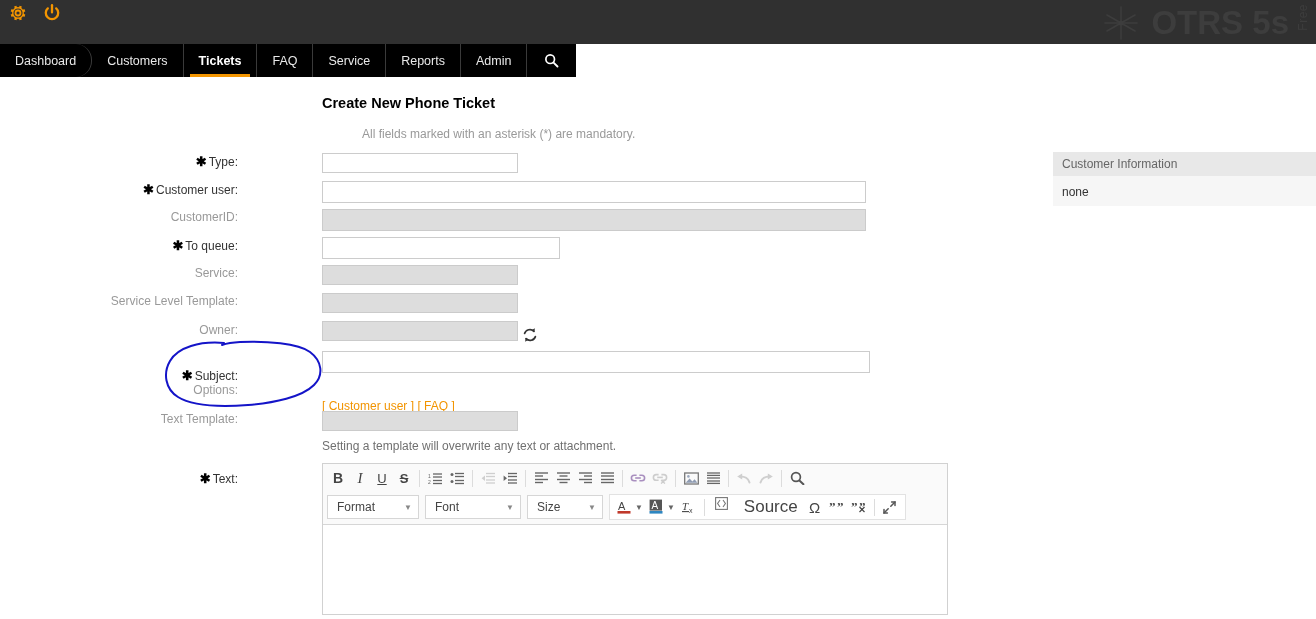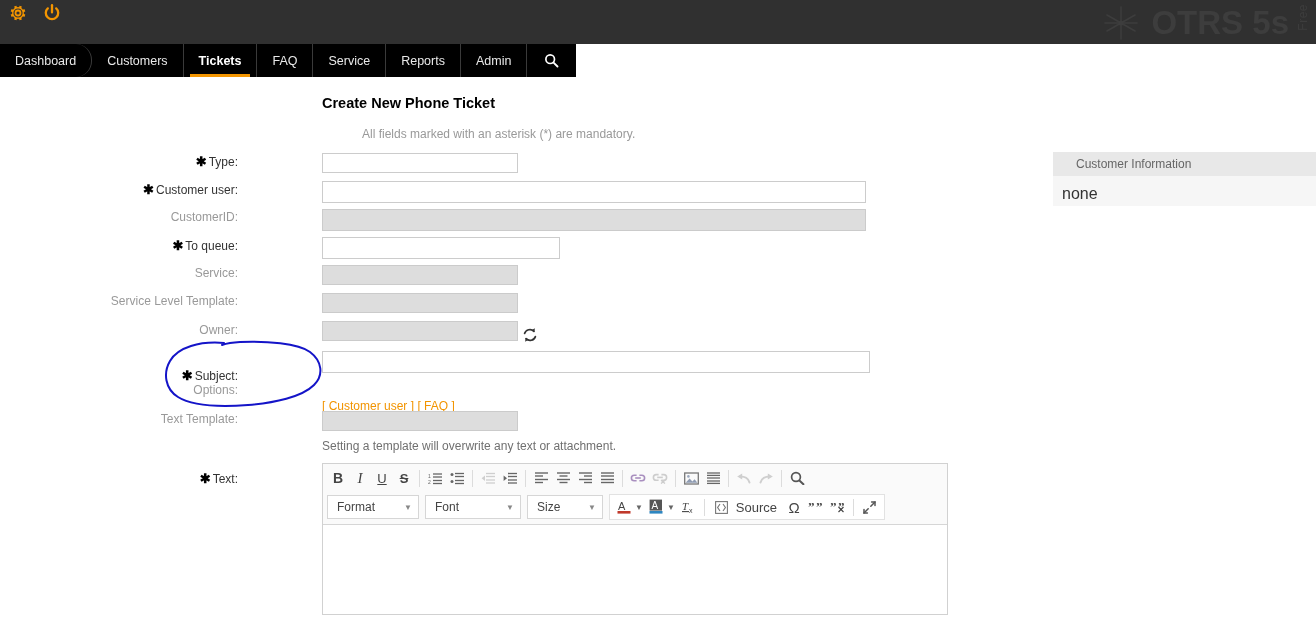--- a/index.html
+++ b/index.html
@@ -250,27 +250,27 @@
   .tb-group {
     display: flex;
     align-items: center;
     height: 26px;
     border: 1px solid #e2e2e2;
     background: #ffffff;
     padding: 0 4px;
   }
   .tb-btn-wide {
     display: flex;
-    align-items: center;
-    gap: 8px;
+    align-items: flex-start;
+    gap: 16px;
     padding: 0 6px;
     height: 21px;
     cursor: pointer;
     color: #444444;
-    font-size: 13px;
+    font-size: 17px;
     white-space: nowrap;
   }
   .color-btn {
     display: flex;
     align-items: center;
     cursor: pointer;
     padding: 0 3px;
     height: 21px;
   }
   .color-btn .arw { font-size: 8px; color: #666; margin-left: 3px; }
@@ -284,28 +284,28 @@
   #sidebar {
     position: absolute;
     left: 1053px; top: 75px;
     width: 263px;
   }
   #sidebar-header {
     height: 24px;
     background: #e8e8e8;
     display: flex;
     align-items: center;
-    padding-left: 23px;
+    padding-left: 9px;
     font-size: 12px;
     color: #666666;
   }
   #sidebar-content {
     background: #f6f6f6;
     padding: 9px 0 9px 9px;
-    font-size: 16px;
+    font-size: 12px;
     color: #333333;
     height: 30px;
   }
 
   svg { display: block; }
 </style>
 </head>
 <body>
 
 <div id="top-header">

